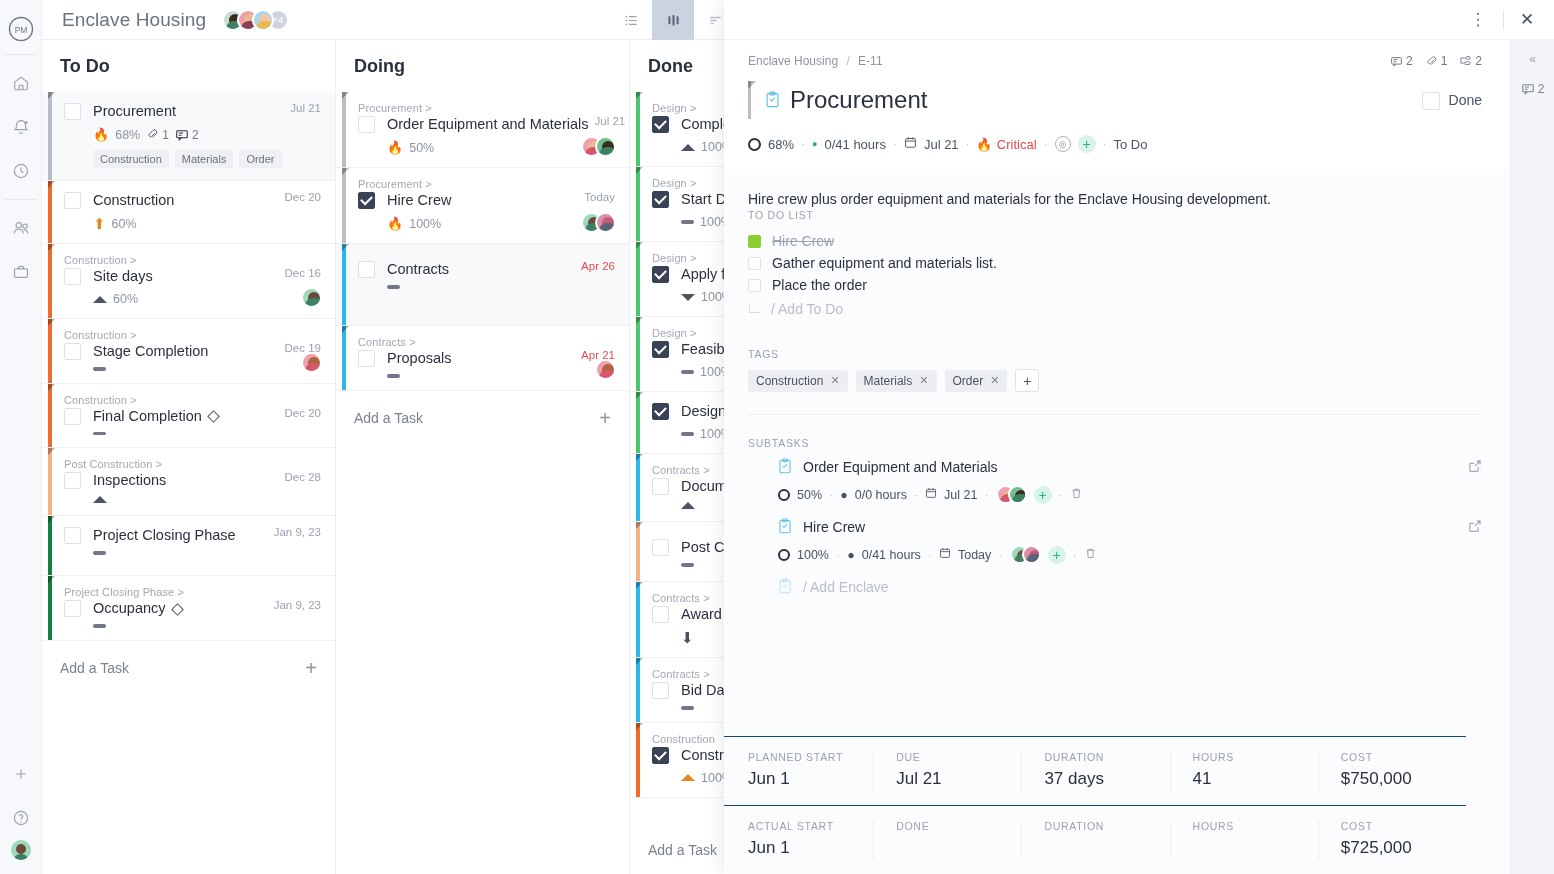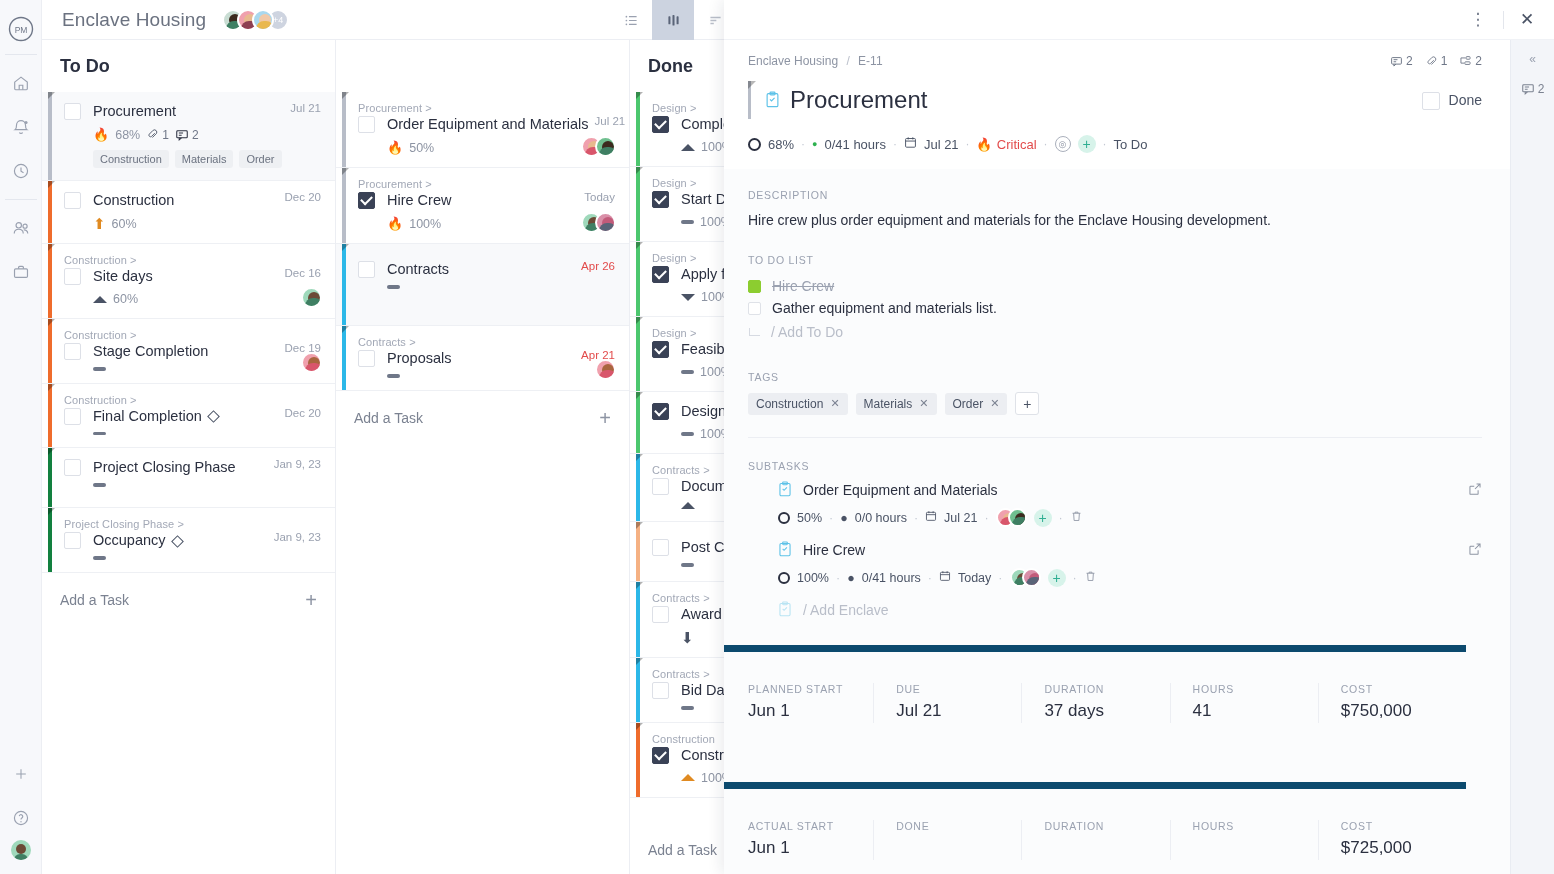--- a/index.html
+++ b/index.html
@@ -110,21 +110,21 @@
   .p-meta .sep{color:#c4c9d3;font-size:12px;}
   .p-meta .grn{color:#2db14f;font-size:9px;}
   .p-meta .crit{color:#e24b4b;display:flex;align-items:center;gap:4px;}
   .ring{width:13px;height:13px;border:2px solid #2b3040;border-radius:50%;display:inline-block;}
   .plusbtn{width:18px;height:18px;border-radius:50%;background:#d7f3ea;color:#2fae92;display:flex;align-items:center;justify-content:center;font-size:14px;}
   .assignbtn{width:16px;height:16px;border-radius:50%;border:1.5px solid #aab0bc;display:flex;align-items:center;justify-content:center;font-size:9px;color:#8d94a3;}
 
   .p-body { padding:20px 28px 0 24px; }
   .sec-label { font-size:10.5px; letter-spacing:.75px; color:#9aa1b0; margin-bottom:9px; }
   .desc { font-size:14px; color:#2b3040; line-height:20px; }
-  .todo-sec { margin-top:24px; }
+  .todo-sec { }
   .todo { display:flex; align-items:center; gap:11px; height:22px; }
   .todo .b { width:13px;height:13px;border:1px solid #dfe2e8;background:#fff;border-radius:2px;flex:none;}
   .todo .b.on { background:#8ccd30; border-color:#8ccd30; }
   .todo span { font-size:14px; color:#2b3040; }
   .todo.done span{ color:#9aa1b0; text-decoration:line-through;}
   .addtodo{ display:flex;align-items:center;gap:11px;height:26px;color:#b9bec9;font-size:14px;margin-left:1px;}
   .addtodo .corner{width:11px;height:8px;border-left:1px solid #d6dae2;border-bottom:1px solid #d6dae2;}
   .tags-sec { margin-top:26px; padding-bottom:22px; border-bottom:1px solid #eceef3;}
   .tagrow{display:flex;gap:8px;align-items:center;}
   .ptag{background:#eceef2;color:#4a5365;font-size:12px;padding:4px 8px;border-radius:3px;display:flex;align-items:center;gap:7px;}
@@ -138,21 +138,21 @@
   .sub-open{margin-left:auto;color:#8d94a3;font-size:13px;}
   .sub-meta{display:flex;align-items:center;gap:7px;margin-top:9px;font-size:12.5px;color:#4a5365;}
   .sub-meta .ring{width:12px;height:12px;}
   .sub-meta .av{width:19px;height:19px;}
   .trash{color:#8d94a3;font-size:13px;}
   .addsub{display:flex;align-items:center;gap:11px;color:#b9bec9;font-size:14px;margin-left:30px;margin-top:14px;}
   .clipicon{color:#5ec2e8;font-size:14px;line-height:1;}
 
   
   .metrics{position:absolute;left:0;right:44px;bottom:0;}
-  .mrow{display:flex;border-top:7px solid #0c4a6e;background:#fbfcfd;padding:31px 0 14px 24px;margin-top:45px;}
+  .mrow{display:flex;border-top:1px solid #0c4a6e;background:#fbfcfd;padding:14px 0 14px 24px;}
   .mcell{flex:1;padding-left:0;border-right:1px solid #eceef3;}
   .mcell:last-child{border-right:none;}
   .mcell .lb{font-size:10.5px;letter-spacing:.7px;color:#9aa1b0;}
   .mcell .vl{font-size:17px;color:#2b3040;margin-top:6px;height:22px;}
   .mrow .mcell + .mcell{padding-left:22px;}
 </style>
 </head>
 <body>
 
 <div class="app">
@@ -353,20 +353,32 @@
           <div class="row1">
             <div class="cbox"></div>
             <div class="tname"><span>Final Completion</span><span class="diamond"></span></div>
             <div class="tdate">Dec 20</div>
           </div>
           <div class="meta">
               <span class="dash"></span>
             </div>
         </div>
 
+        <div class="card">
+          <div class="bar" style="background:#f5b183"></div>
+          <div class="crumb">Post Construction &gt;</div>
+          <div class="row1">
+            <div class="cbox"></div>
+            <div class="tname">Inspections</div>
+            <div class="tdate">Dec 28</div>
+          </div>
+          <div class="meta">
+              <span class="tri-up"></span>
+            </div>
+        </div>
 
         <div class="card">
           <div class="bar" style="background:#12803f"></div>
           <div class="row1">
             <div class="cbox"></div>
             <div class="tname">Project Closing Phase</div>
             <div class="tdate">Jan 9, 23</div>
           </div>
           <div class="meta">
               <span class="dash"></span>
@@ -387,20 +399,23 @@
         </div>
 
         <div class="addtask">
           <span>Add a Task</span>
           <span class="plus">+</span>
         </div>
       </div>
     </div>
 
     <div class="col">
+      <div class="col-head">
+          <h2>Doing</h2>
+        </div>
       <div class="col-body">
 
         <div class="card">
           <div class="bar" style="background:#b8bdc8"></div>
           <div class="crumb">Procurement &gt;</div>
           <div class="row1">
             <div class="cbox"></div>
             <div class="tname">Order Equipment and Materials</div>
             <div class="tdate">Jul 21</div>
           </div>
@@ -696,32 +711,35 @@
             </span>
           <span class="sep">·</span>
           <span class="assignbtn">◎</span>
           <span class="plusbtn">+</span>
           <span class="sep">·</span>
           <span>To Do</span>
         </div>
       </div>
 
       <div class="p-body">
-        <div class="sec-label">DESCRIPTION</div>
         <div class="desc">Hire crew plus order equipment and materials for the Enclave Housing development.</div>
 
         <div class="todo-sec">
           <div class="sec-label">TO DO LIST</div>
           <div class="todo done">
               <span class="b on"></span>
               <span>Hire Crew</span>
             </div>
           <div class="todo">
               <span class="b"></span>
               <span>Gather equipment and materials list.</span>
+            </div>
+          <div class="todo">
+              <span class="b"></span>
+              <span>Place the order</span>
             </div>
           <div class="addtodo">
               <span class="corner"></span>
               <span>/ Add To Do</span>
             </div>
         </div>
 
         <div class="tags-sec">
           <div class="sec-label">TAGS</div>
           <div class="tagrow">

